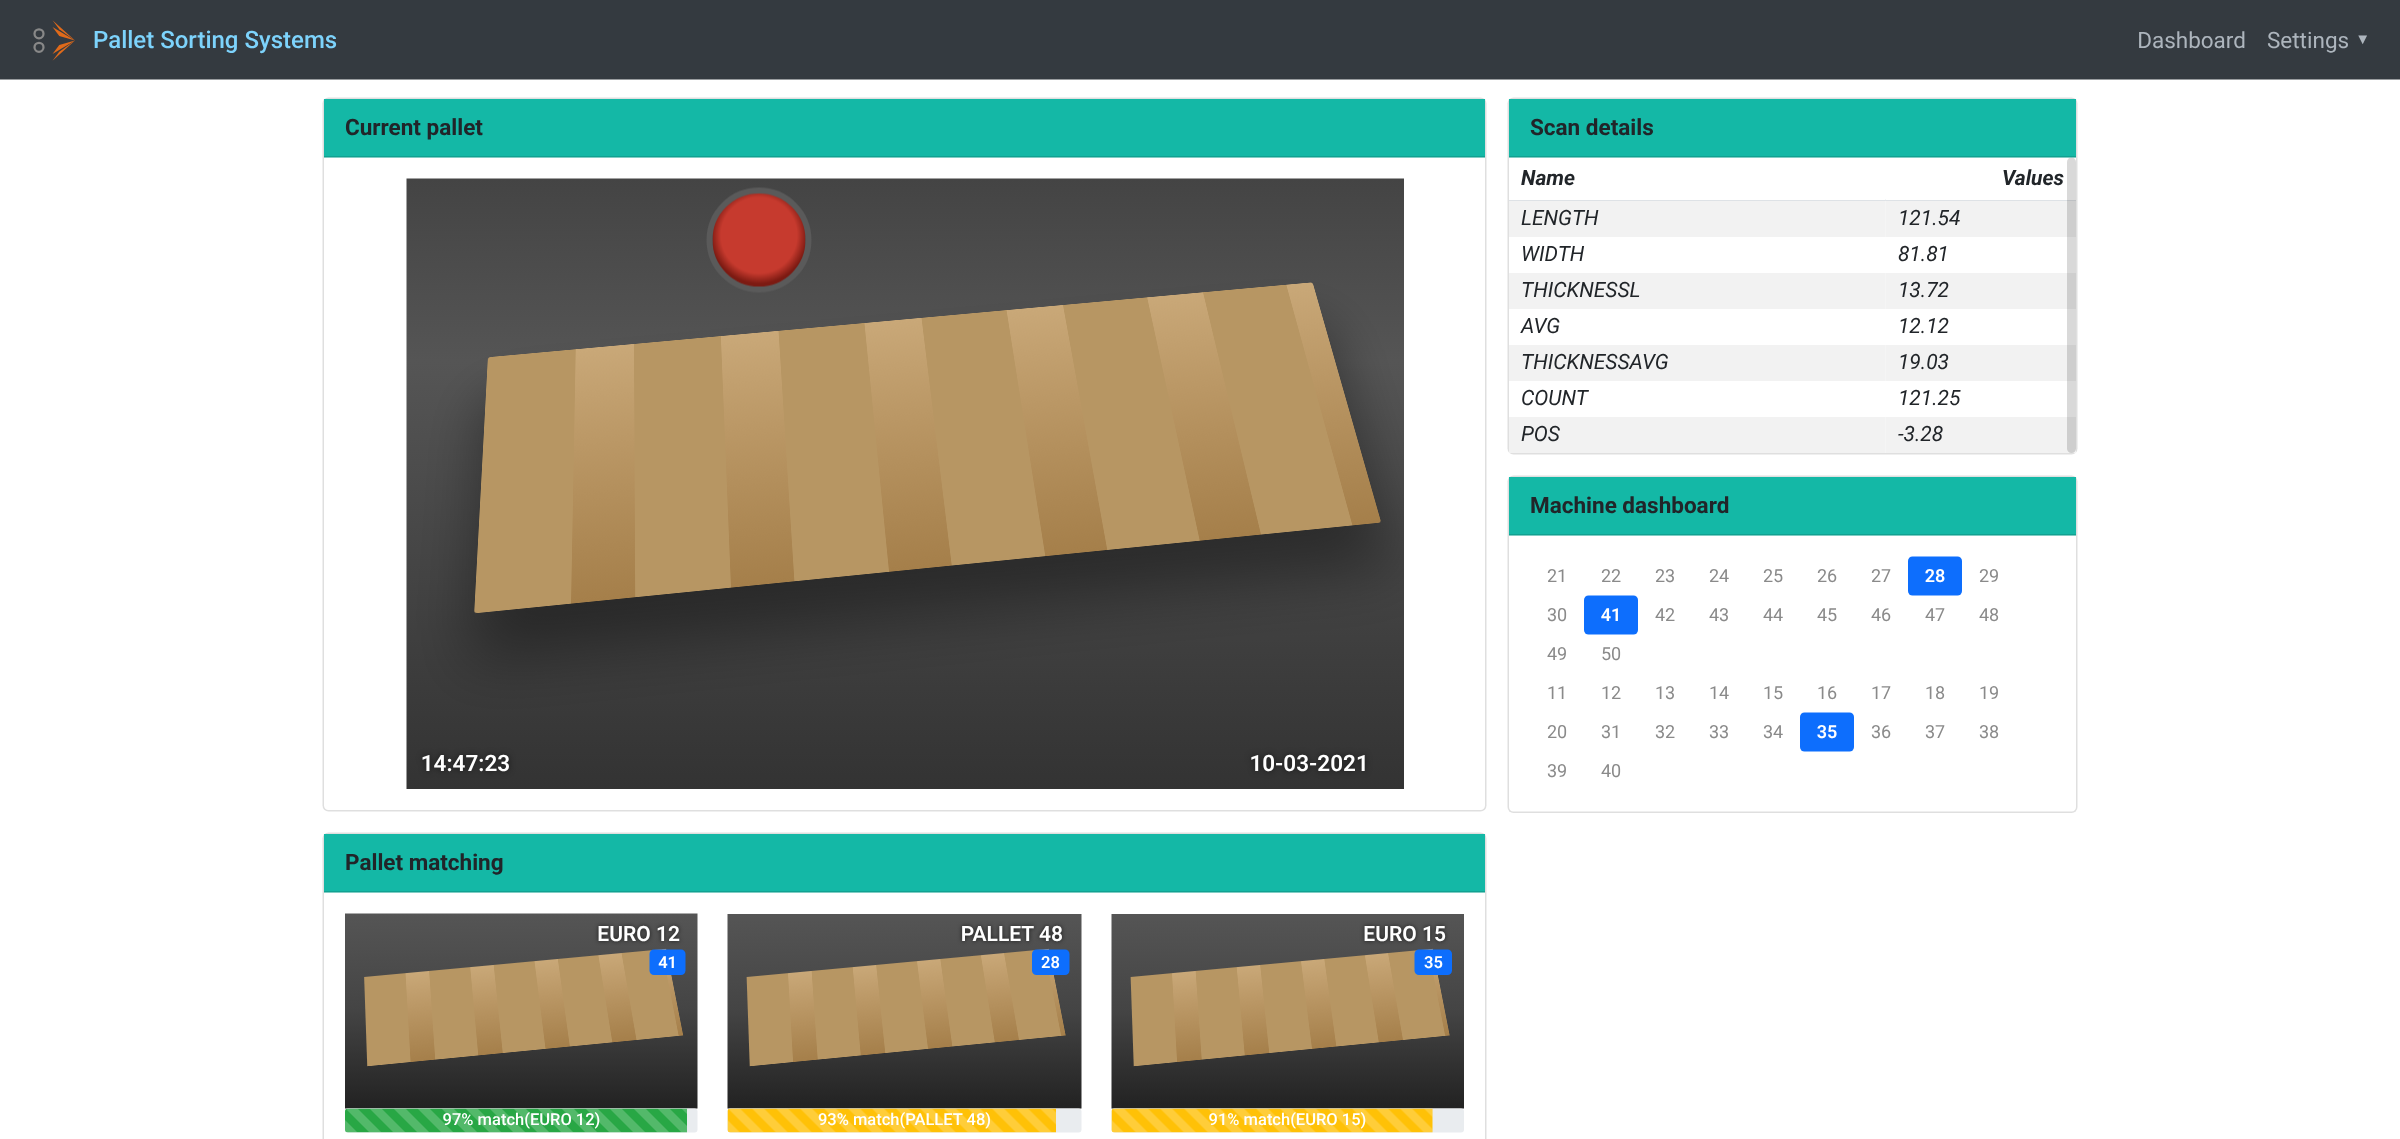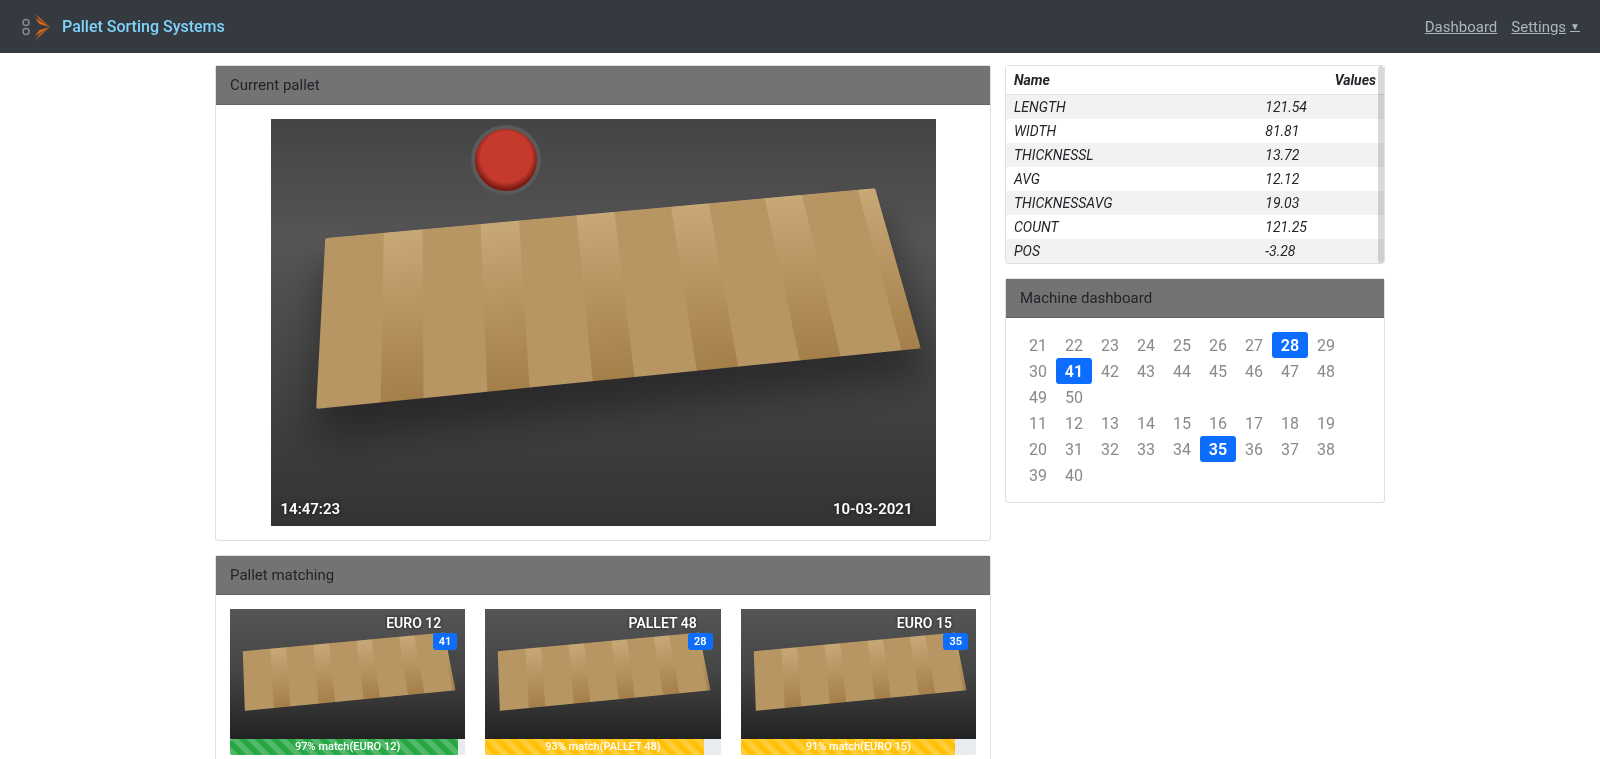--- a/index.html
+++ b/index.html
@@ -15,43 +15,43 @@
     display: flex;
     align-items: center;
     justify-content: space-between;
     padding: 10px 20px;
     height: 53px;
   }
   .navbar-left { display: flex; align-items: center; gap: 12px; }
   .logo-svg { width: 30px; height: 30px; }
   .navbar-brand { color: #7dd3fc; font-size: 16px; font-weight: 500; }
   .navbar-right { display: flex; align-items: center; gap: 14px; font-size: 15px;}
-  .nav-link { color: #adb5bd; cursor: pointer; display: flex; align-items: center; gap:4px;text-decoration:underline;}
+  .nav-link { color: #adb5bd; cursor: pointer; display: flex; align-items: center; gap:4px;}
   .caret { font-size: 10px; }
 
   .container {
     max-width: 1190px;
     margin: 0 auto;
     padding: 12px 10px;
     display: grid;
     grid-template-columns: 1fr 380px;
     gap: 14px;
   }
   .left-col, .right-col { display: flex; flex-direction: column; gap: 14px; }
 
   .card {
     border: 1px solid rgba(0,0,0,.125);
     border-radius: 4px;
     background: #fff;
   }
   .card-header {
     padding: 10px 14px;
-    background: #737373;
+    background: #14b8a6;
     border-bottom: 1px solid rgba(0,0,0,.125);
-    font-weight: 400;
+    font-weight: 700;
     font-size: 15px;
   }
   .card-body { padding: 14px; }
 
   
   .pallet-image-wrap {
     position: relative;
     width: 665px;
     margin: 0 auto;
   }
@@ -138,21 +138,21 @@
     position:relative; overflow:hidden;
   }
   .match-img::before {
     content:""; position:absolute; left:6%; right:6%; top:22%; bottom:28%;
     background:
       repeating-linear-gradient(90deg, #b79663 0 28px, transparent 28px 44px),
       linear-gradient(180deg, #c9a878, #a57f4a);
     transform: perspective(600px) rotateX(25deg) rotateZ(-6deg);
   }
   .match-title {
-    position:absolute; top:6px; right:24px; color:#fff; font-weight:600; font-size:14px;
+    position:absolute; top:6px; right:12px; color:#fff; font-weight:600; font-size:14px;
     text-shadow:0 0 3px rgba(0,0,0,.7);
   }
   .match-badge {
     position:absolute; top:24px; right:8px;
     background:#0d6efd; color:#fff; font-size:11px; font-weight:600;
     padding:2px 6px; border-radius:3px;
   }
   .match-bar {
     height:16px; background:#e9ecef; border-radius:2px; position:relative; overflow:hidden;
     margin-top:0; font-size:11px; color:#fff; text-align:center; line-height:16px;
@@ -163,21 +163,21 @@
     background-size: 16px 16px;
   }
   .match-bar .label { position:relative; z-index:1; font-weight:500;}
   .fill.green  { background-color:#28a745; }
   .fill.yellow { background-color:#ffc107; }
 
   
   .dash-grid { display:flex; flex-wrap:wrap; }
   .dash-cell {
     width:36px; height:26px; display:flex; align-items:center; justify-content:center;
-    font-size:16px; color:#8a8a8a; cursor:pointer; border-radius:3px;
+    font-size:12px; color:#8a8a8a; cursor:pointer; border-radius:3px;
   }
   .dash-cell.active { background:#0d6efd; color:#fff; font-weight:600; }
   .no-body-pad .card-body { padding:0; }
 </style>
 </head>
 <body>
 
 <div class="navbar">
   <div class="navbar-left">
     <svg class="logo-svg" viewBox="0 0 40 40">
@@ -245,20 +245,21 @@
               </div>
               <div class="match-bar"><div class="fill yellow" style="width: 91%;"></div><span class="label">91% match(EURO 15)</span></div>
             </div>
           </div>
       </div>
     </div>
   </div>
 
   <div class="right-col">
     <div class="card no-body-pad">
+      <div class="card-header">Scan details</div>
       <div class="card-body" style="padding:0;">
         <div class="scan-table-wrap">
           <table class="scan-table">
             <thead>
               <tr>
                 <th>Name</th>
                 <th>Values</th>
               </tr>
             </thead>
             <tbody id="scan-rows">

